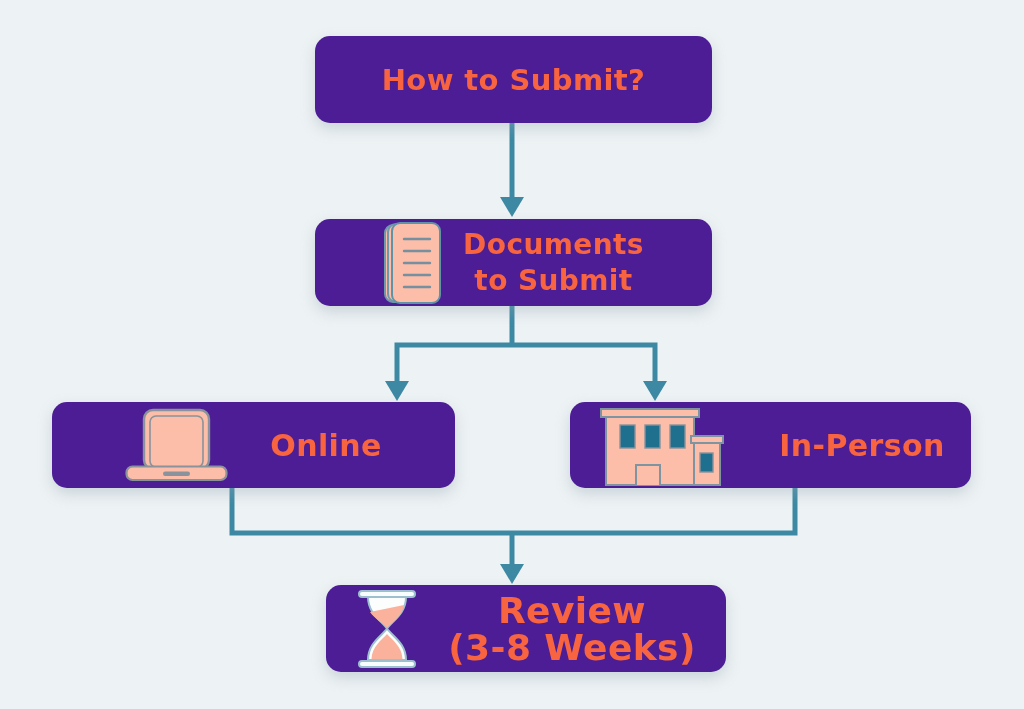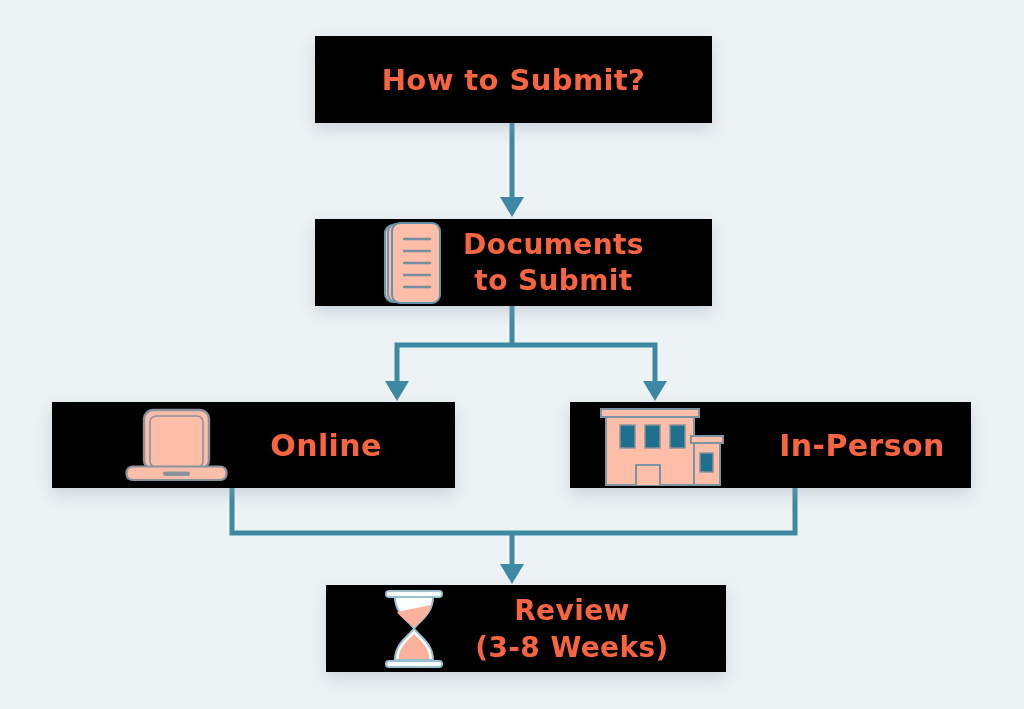--- a/index.html
+++ b/index.html
@@ -6,40 +6,40 @@
   body{
     width:1024px;height:709px;
     background:#EDF2F4;
     font-family:"DejaVu Sans","Liberation Sans",sans-serif;
     overflow:hidden;
   }
   .canvas{position:relative;width:1024px;height:709px;}
   .connectors{position:absolute;left:0;top:0;width:1024px;height:709px;}
   .node{
     position:absolute;
-    background:#000000;
+    background:#4c1d95;
     box-shadow:0 6px 14px rgba(146,166,178,0.38);
-    display:flex;align-items:center;justify-content:center;
+    display:flex;align-items:center;justify-content:center;border-radius:15px;
   }
   .node .label{
     color:#F8643F;
     font-weight:bold;
     letter-spacing:.4px;
     text-align:center;
   }
   #node-how-to-submit{left:315px;top:36px;width:397px;height:87px;}
   #node-how-to-submit .label{font-size:29px;}
   #node-documents{left:315px;top:219px;width:397px;height:87px;gap:22px;}
   #node-documents .label{font-size:28px;line-height:36px;}
   #node-online{left:52px;top:402px;width:403px;height:86px;gap:42px;}
   #node-online .label{font-size:30px;}
   #node-in-person{left:570px;top:402px;width:401px;height:86px;gap:55px;}
   #node-in-person .label{font-size:30px;}
   #node-review{left:326px;top:585px;width:400px;height:87px;gap:30px;}
-  #node-review .label{font-size:28px;line-height:37px;}
+  #node-review .label{font-size:36px;line-height:37px;}
   .icon{flex:0 0 auto;display:block;}
 </style>
 </head>
 <body>
 
 <div class="canvas">
 
   <svg class="connectors" viewBox="0 0 1024 709" xmlns="http://www.w3.org/2000/svg">
     <g stroke="#3D89A3" stroke-width="5" fill="none">
       <path d="M512 123 V198"></path>

